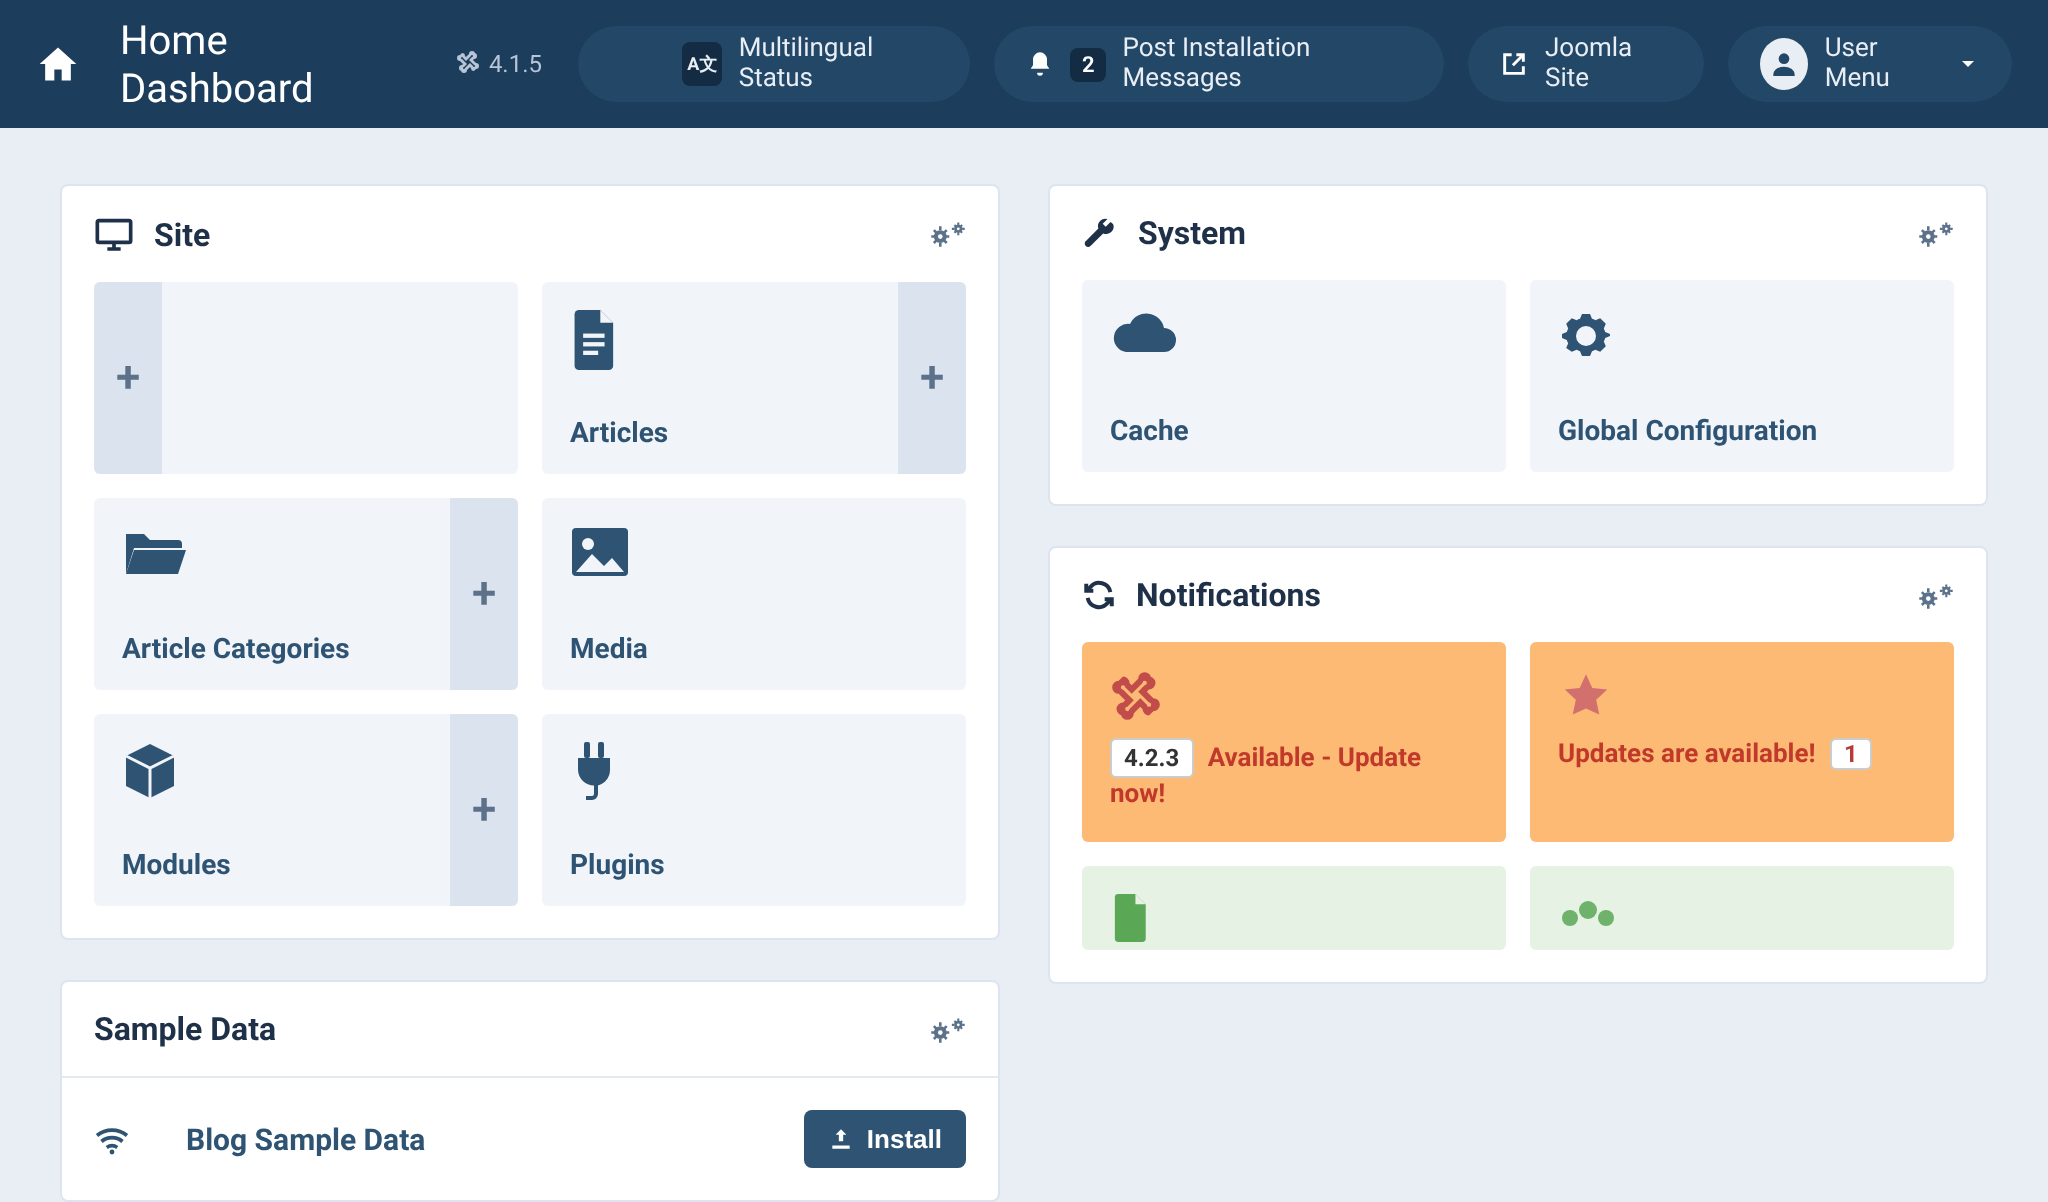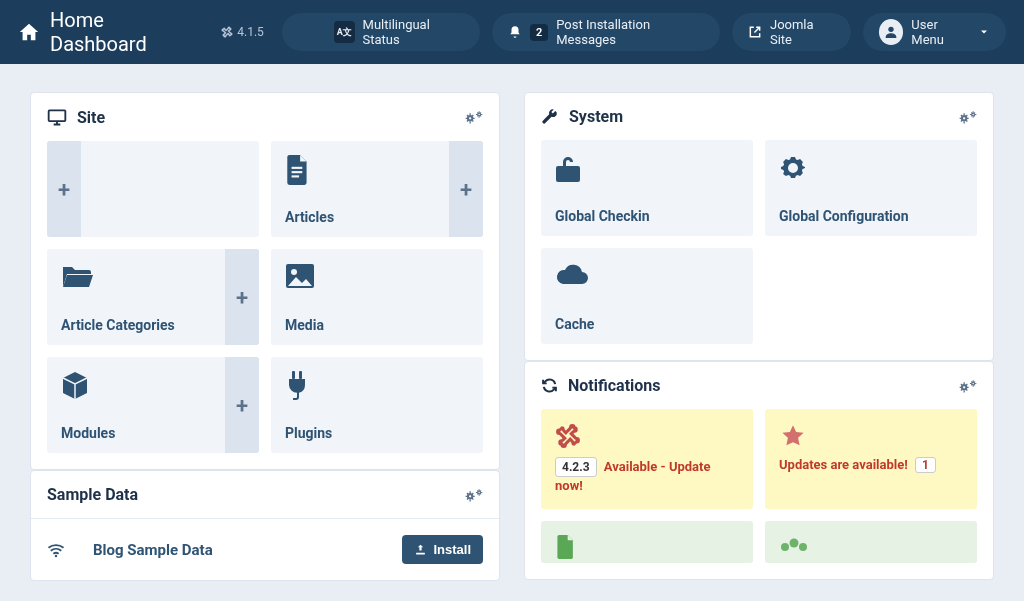--- a/index.html
+++ b/index.html
@@ -17,30 +17,29 @@
     color: #fff;
     height: 64px;
     display: flex;
     align-items: center;
     padding: 0 18px;
     gap: 12px;
   }
   .topbar .title-wrap {
     display: flex;
     align-items: center;
-    gap: 10px;
+    gap: 20px;
     font-size: 20px;
     font-weight: 400;
   }
   .topbar .spacer { flex: 1; }
   .topbar .version {
     color: #b8c5d6;
     font-size: 12px;
     display: flex;
-    align-items: center;
     gap: 4px;
     padding-right: 6px;
   }
   .pill {
     background: #224767;
     border-radius: 22px;
     height: 38px;
     display: flex;
     align-items: center;
     padding: 0 16px;
@@ -73,21 +72,21 @@
 
   
   .content {
     padding: 28px 30px;
     display: grid;
     grid-template-columns: 1fr 1fr;
     gap: 24px;
     height: 537px;
     overflow: hidden;
   }
-  .col { display: flex; flex-direction: column; }
+  .col { display: flex; flex-direction: column; gap: 20px; }
 
   .card {
     background: #fff;
     border: 1px solid #dde4ef;
     border-radius: 4px;
   }
   .card-header {
     display: flex;
     align-items: center;
     padding: 14px 16px;
@@ -152,21 +151,21 @@
     grid-template-columns: 1fr 1fr;
     gap: 12px;
   }
   .ntile {
     border-radius: 3px;
     padding: 14px;
     display: flex;
     flex-direction: column;
     gap: 8px;
   }
-  .ntile.red { background: #fef9c3; color: #b83a38; }
+  .ntile.red { background: #fdba74; color: #b83a38; }
   .ntile.green { background: #e6f2e4; color: #3d8a3b; }
   .nver {
     background:#fff;border:1px solid #ccc;border-radius:3px;
     padding:1px 6px;font-size:12px;color:#333;font-weight:700;
     display:inline-block;
   }
   .nbadge {
     background:#fff;border:1px solid #ccc;border-radius:3px;
     padding:0 6px;font-size:12px;color:#b83a38;font-weight:700;
     display:inline-block;margin-left:4px;
@@ -402,50 +401,40 @@
               <circle cx="8" cy="12" r="1.8" fill="#fff"></circle>
               <circle cx="22" cy="6" r="3.2"></circle>
               <path d="M22 1v2M22 9v2M17 6h2M25 6h2M19 3l1 1M24 8l1 1M19 9l1-1M24 4l1-1" stroke="#5b728a" stroke-width="1.6"></path>
               <circle cx="22" cy="6" r="1.1" fill="#fff"></circle>
             </svg>
         </span>
       </div>
       <div class="card-body">
         <div class="tile-grid">
 
-          <div class="tile">
-            <div class="tile-main">
-              <span class="tile-icon">
-                <svg width="26" height="30" viewBox="0 0 26 30" fill="#2e5373">
-                    <path d="M8 12V8a5 5 0 0110 0h-3a2 2 0 00-4 0v4h12a2 2 0 012 2v12a2 2 0 01-2 2H3a2 2 0 01-2-2V14a2 2 0 012-2z"></path>
-                  </svg>
-              </span>
-              <span class="tile-label">Global Checkin</span>
+
+          <div class="tile">
+            <div class="tile-main">
+              <span class="tile-icon">
+                <svg width="34" height="24" viewBox="0 0 34 24" fill="#2e5373">
+                    <path d="M27 22a6 6 0 000-12 9 9 0 00-17-2A6.5 6.5 0 008 22z"></path>
+                  </svg>
+              </span>
+              <span class="tile-label">Cache</span>
             </div>
           </div>
 
           <div class="tile">
             <div class="tile-main">
               <span class="tile-icon">
                 <svg width="28" height="28" viewBox="0 0 28 28" fill="#2e5373">
                     <path d="M14 9a5 5 0 100 10 5 5 0 000-10zm12 5l-2.4 1a10 10 0 01-.7 1.7l1 2.4-2.8 2.8-2.4-1a10 10 0 01-1.7.7l-1 2.4h-4l-1-2.4a10 10 0 01-1.7-.7l-2.4 1L4.1 20l1-2.4A10 10 0 014.4 16L2 15v-2l2.4-1a10 10 0 01.7-1.7l-1-2.4L6.9 5.1l2.4 1A10 10 0 0111 5.4l1-2.4h4l1 2.4a10 10 0 011.7.7l2.4-1 2.8 2.8-1 2.4a10 10 0 01.7 1.7l2.4 1z"></path>
                   </svg>
               </span>
               <span class="tile-label">Global Configuration</span>
-            </div>
-          </div>
-
-          <div class="tile">
-            <div class="tile-main">
-              <span class="tile-icon">
-                <svg width="34" height="24" viewBox="0 0 34 24" fill="#2e5373">
-                    <path d="M27 22a6 6 0 000-12 9 9 0 00-17-2A6.5 6.5 0 008 22z"></path>
-                  </svg>
-              </span>
-              <span class="tile-label">Cache</span>
             </div>
           </div>
         </div>
       </div>
     </div>
 
     <div class="card">
       <div class="card-header">
         <span>
           <svg width="17" height="17" viewBox="0 0 24 24" fill="none" stroke="#1f3148" stroke-width="2.8">

